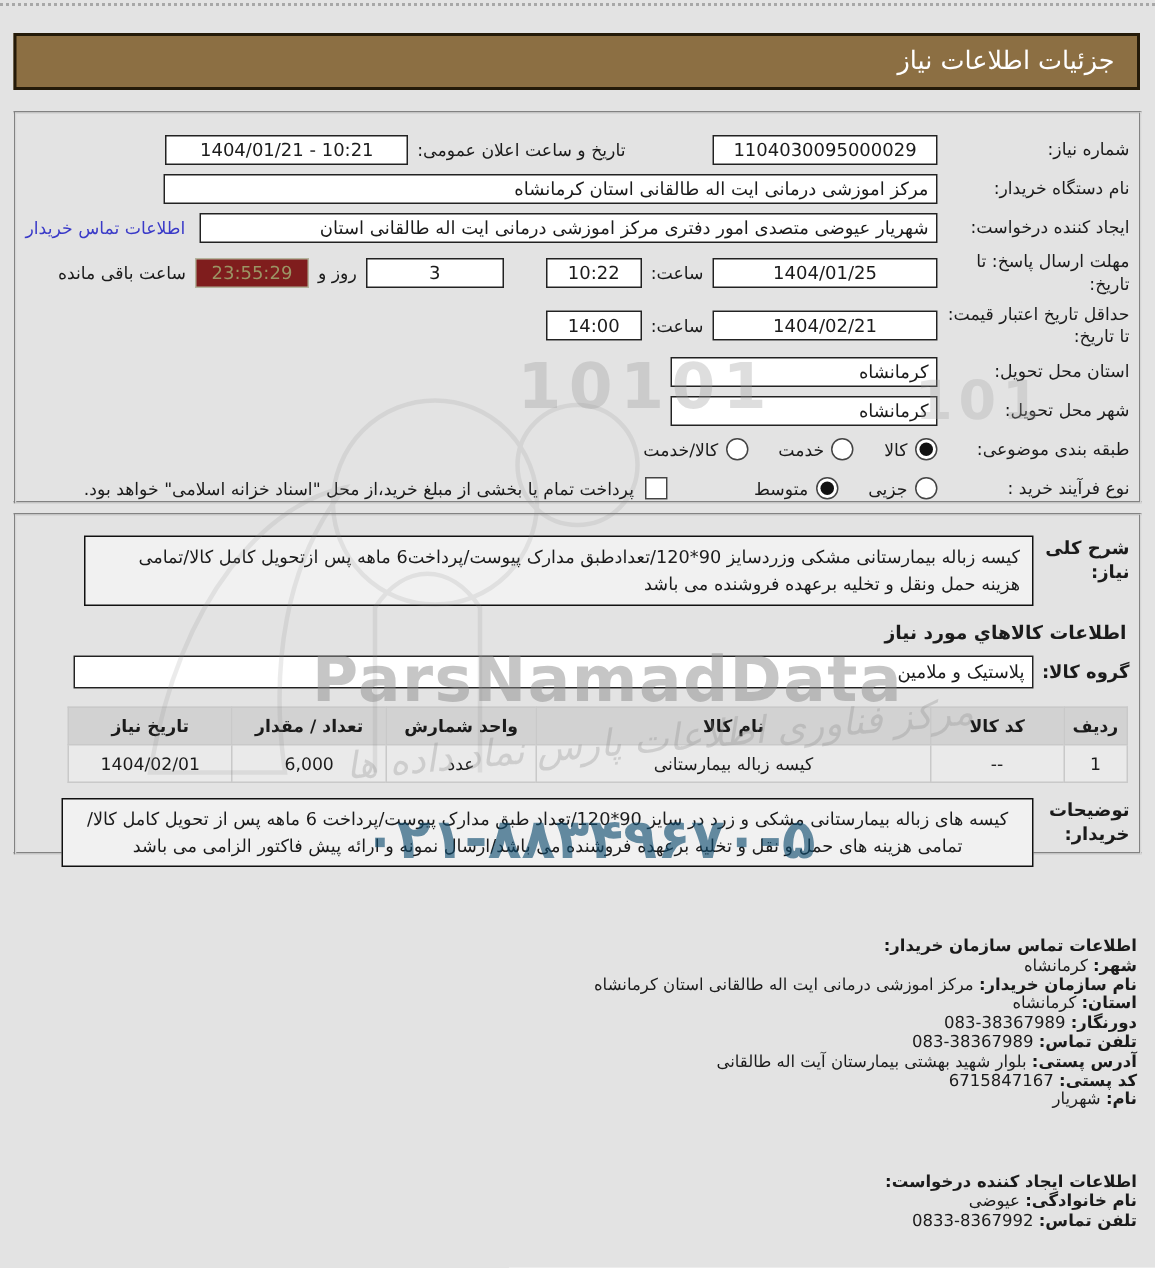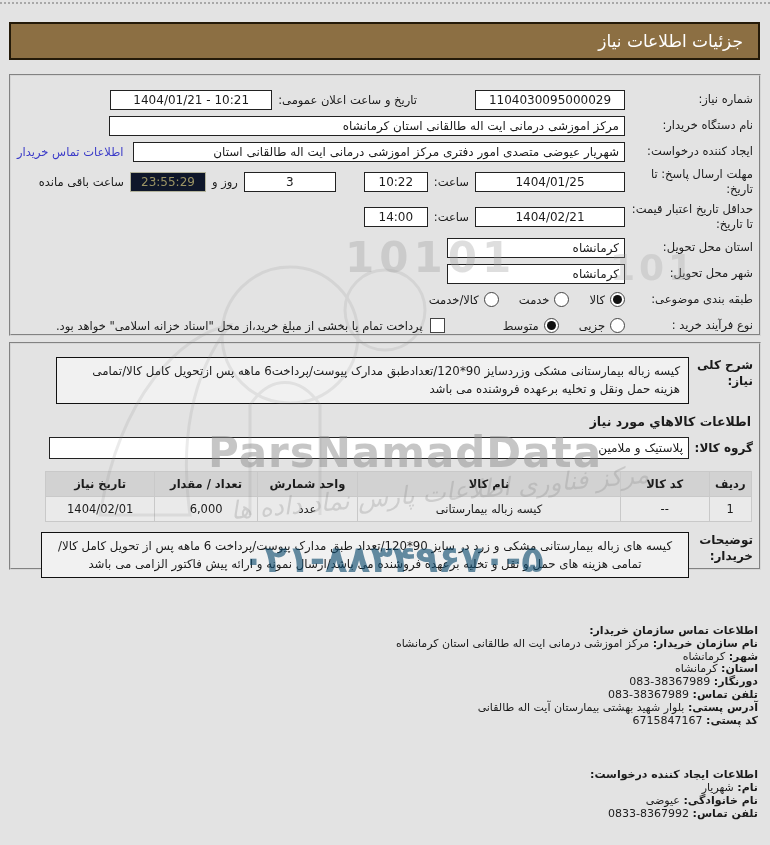--- a/index.html
+++ b/index.html
@@ -24,21 +24,21 @@
   .frow{display:flex;align-items:center;margin:3px 0;min-height:23px;}
   .flabel{flex:0 0 128px;width:128px;font-size:11.5px;line-height:1.3;color:#1c1c1c;}
   .slabel{font-size:11.5px;margin:0 6px;}
   .tbox{
     background:#fff;border:1px solid #222;height:20px;box-sizing:border-box;
     display:flex;align-items:center;padding:1px 5px;font-size:12px;
     white-space:nowrap;overflow:hidden;
   }
   .center{justify-content:center;}
   .ltr{direction:ltr;}
-  .countdown{background:#0f172a;border:1px solid #b3b39c;color:#9b9464;}
+  .countdown{background:#7f1d1d;border:1px solid #b3b39c;color:#9b9464;}
   .link{color:#3a3ac8;font-size:11.5px;margin-right:9px;cursor:pointer;white-space:nowrap;}
   .radio{width:13px;height:13px;border-radius:50%;border:1px solid #444;background:#fff;
     display:inline-block;position:relative;margin-left:5px;flex:0 0 13px;}
   .radio.checked::after{content:"";position:absolute;top:2px;left:2px;right:2px;bottom:2px;
     background:#111;border-radius:50%;}
   .cbox{width:13px;height:13px;border:1px solid #444;background:#fff;margin-left:7px;flex:0 0 13px;}
   .opt{display:flex;align-items:center;margin-left:20px;font-size:11.5px;}
   .blabel{flex:0 0 64px;width:64px;font-weight:bold;font-size:12px;line-height:1.35;}
   .descbox{border:1px solid #111;background:#f1f1f1;width:633px;box-sizing:border-box;
     padding:4px 8px;font-size:11.8px;line-height:1.55;margin-left:12px;}
@@ -196,29 +196,29 @@
     </table>
 
     <div class="frow" style="align-items:flex-start;margin-top:10px">
       <span class="blabel">توضیحات خریدار:</span>
       <div class="descbox notesbox">کیسه های زباله بیمارستانی مشکی و زرد در سایز 90*120/تعداد طبق مدارک پیوست/پرداخت 6 ماهه پس از تحویل کامل کالا/تمامی هزینه های حمل و نقل و تخلیه برعهده فروشنده می باشد/ارسال نمونه و ارائه پیش فاکتور الزامی می باشد</div>
     </div>
   </div>
 
   <div class="contact">
     <div class="cline chead">اطلاعات تماس سازمان خریدار:</div>
+    <div class="cline"><b>شهر:</b> <span>کرمانشاه</span></div>
     <div class="cline"><b>نام سازمان خریدار:</b> <span>مرکز اموزشی درمانی ایت اله طالقانی استان کرمانشاه</span></div>
-    <div class="cline"><b>شهر:</b> <span>کرمانشاه</span></div>
     <div class="cline"><b>استان:</b> <span>کرمانشاه</span></div>
     <div class="cline"><b>دورنگار:</b> <span>38367989-083</span></div>
     <div class="cline"><b>تلفن تماس:</b> <span>38367989-083</span></div>
     <div class="cline"><b>آدرس پستی:</b> <span>بلوار شهید بهشتی بیمارستان آیت اله طالقانی</span></div>
     <div class="cline"><b>کد پستی:</b> <span>6715847167</span></div>
+    <div class="cline"><b>نام:</b> <span>شهریار</span></div>
     <div class="cline chead">اطلاعات ایجاد کننده درخواست:</div>
-    <div class="cline"><b>نام:</b> <span>شهریار</span></div>
     <div class="cline"><b>نام خانوادگی:</b> <span>عیوضی</span></div>
     <div class="cline"><b>تلفن تماس:</b> <span>8367992-0833</span></div>
   </div>
 
   <div class="wm wm-sketch">
     <svg width="420" height="330" viewBox="0 0 420 330" fill="none">
       <circle cx="250" cy="120" r="68" stroke="#8a8a8a" stroke-width="3"></circle>
       <circle cx="345" cy="95" r="40" stroke="#8a8a8a" stroke-width="3"></circle>
       <path d="M60 300 C80 180 140 120 190 110 C150 160 140 230 150 300 Z" stroke="#8a8a8a" stroke-width="3"></path>
       <path d="M210 300 L210 190 C230 160 260 160 280 190 L280 300" stroke="#8a8a8a" stroke-width="3"></path>

